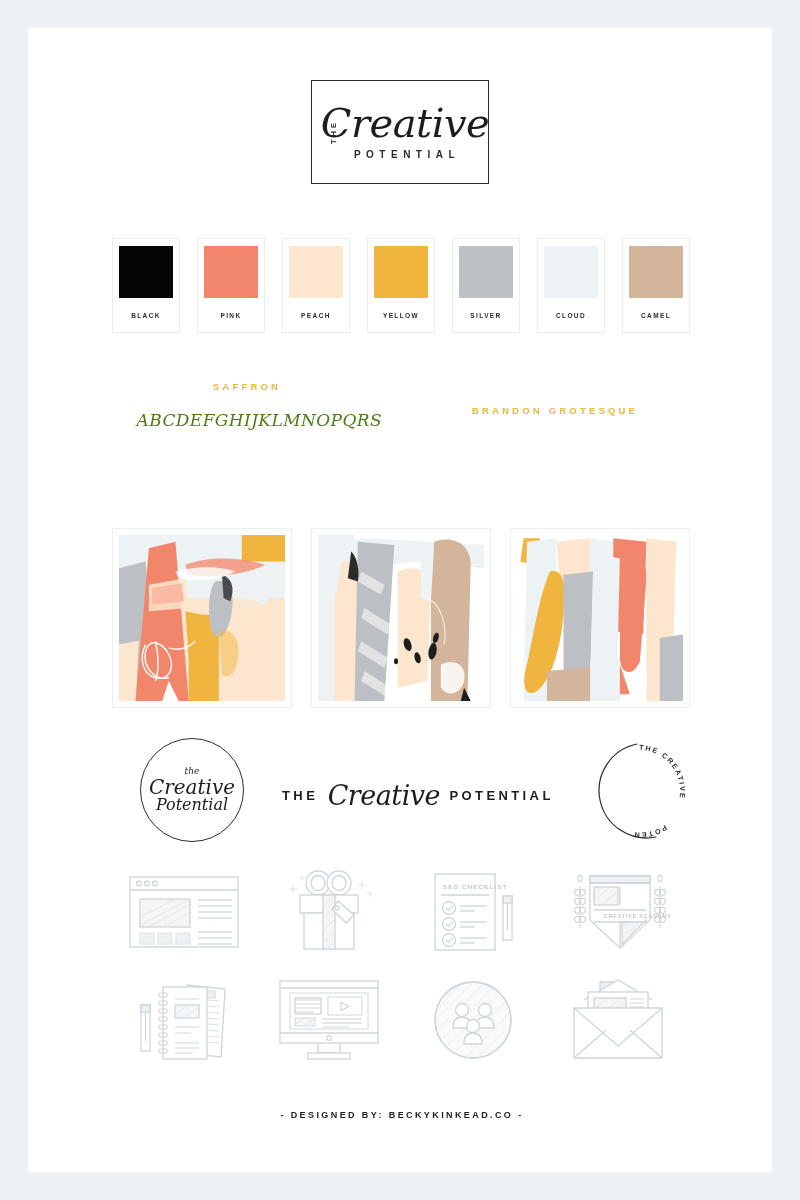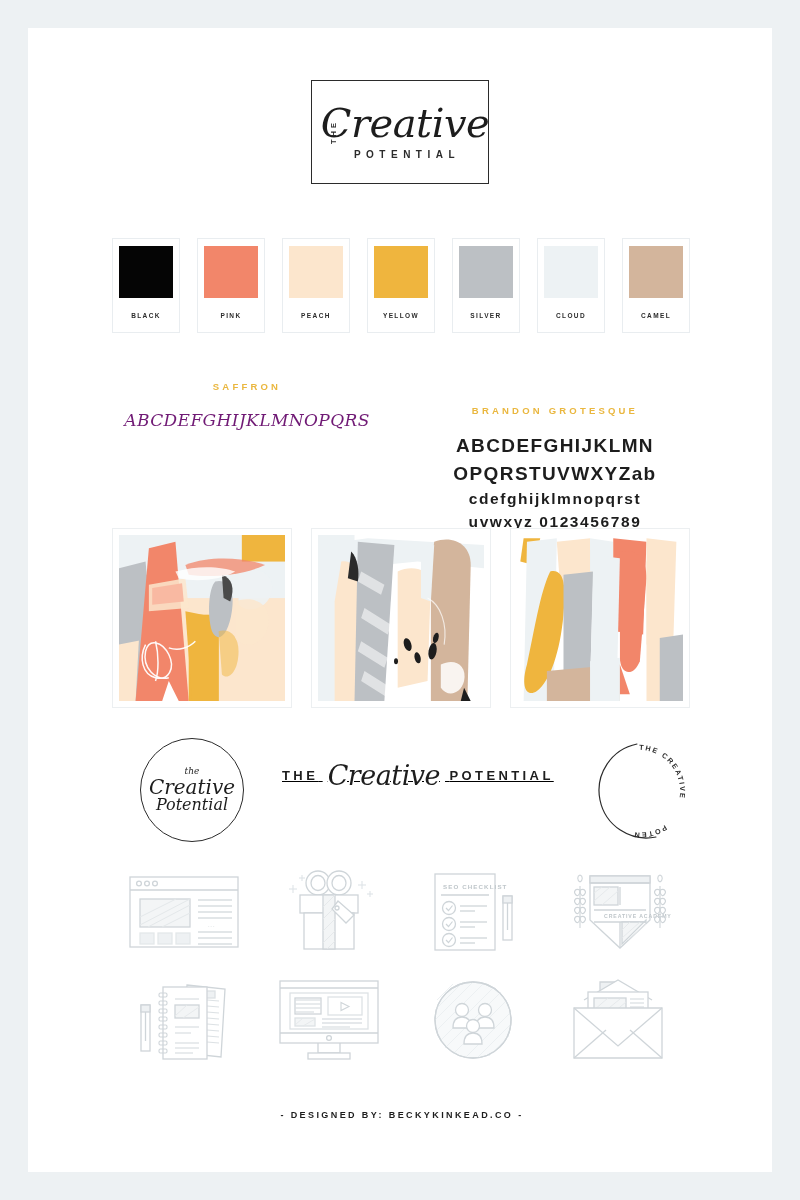--- a/index.html
+++ b/index.html
@@ -67,23 +67,23 @@
   .type-row { position: absolute; left: 84px; top: 345px; width: 578px; }
   .type-col { position: absolute; top: 8px; }
   .type-col.left  { left: 0px;   width: 270px; }
   .type-col.right { left: 308px; width: 270px; margin-top: 24px; }
   .type-name {
     font-size: 9.5px; letter-spacing: 3.2px; font-weight: 700;
     color: #eab73f; text-align: center; margin-bottom: 16px;
   }
   .script-specimen {
     font-family: "DejaVu Serif", serif;
-    font-style: italic; color: #701a75;
+    font-style: italic; color: #4d7c0f;
     font-size: 17px; line-height: 1.42; letter-spacing: 0.4px;
-    text-align: center;
+    text-align: right;
   }
   .sans-specimen {
     color: #1d1d1d; text-align: center;
     font-weight: 700; line-height: 1.48;
   }
   .sans-specimen .l1 { font-size: 19px; letter-spacing: 1.4px; }
   .sans-specimen .l2 { font-size: 19px; letter-spacing: 1.4px; }
   .sans-specimen .l3 { font-size: 15.5px; letter-spacing: 1.6px; }
   .sans-specimen .l4 { font-size: 15.5px; letter-spacing: 1.6px; }
 
@@ -108,22 +108,22 @@
   }
   .badge-script {
     font-family: "DejaVu Serif", serif; font-style: italic;
     color: #1d1d1d; text-align: center; line-height: 1.0;
   }
   .badge-script .t1 { font-size: 9px; display: block; margin-bottom: 1px; }
   .badge-script .t2 { font-size: 20px; display: block; }
   .badge-script .t3 { font-size: 16px; display: block; }
 
   .var-horizontal {
-    position: absolute; left: 170px; top: 22px; width: 270px;
-    text-align: center; white-space: nowrap; text-decoration: underline;
+    position: absolute; left: 170px; top: 42px; width: 270px;
+    text-align: center; white-space: nowrap;
   }
   .var-horizontal .pre, .var-horizontal .post {
     font-size: 13px; letter-spacing: 3.4px; font-weight: 700;
     color: #1d1d1d; vertical-align: middle;
   }
   .var-horizontal .mid {
     font-family: "DejaVu Serif", serif; font-style: italic;
     font-size: 27px; color: #1d1d1d; vertical-align: middle;
     margin: 0 5px; letter-spacing: -0.5px;
   }
@@ -198,26 +198,20 @@
 
     <div class="type-col left">
       <div class="type-name">SAFFRON</div>
       <div class="script-specimen">
         <div>ABCDEFGHIJKLMNOPQRS</div>
       </div>
     </div>
 
     <div class="type-col right">
       <div class="type-name">BRANDON GROTESQUE</div>
-      <div class="sans-specimen">
-        <div class="l1">ABCDEFGHIJKLMN</div>
-        <div class="l2">OPQRSTUVWXYZab</div>
-        <div class="l3">cdefghijklmnopqrst</div>
-        <div class="l4">uvwxyz 0123456789</div>
-      </div>
     </div>
   </div>
 
   <div class="art-row">
 
     <div class="art-tile">
       <svg viewBox="0 0 100 100" preserveAspectRatio="none">
         <rect x="0" y="0" width="100" height="100" fill="#fff"></rect>
         <rect x="0" y="0" width="100" height="40" fill="#EDF2F4"></rect>
         <rect x="0" y="38" width="100" height="62" fill="#FCE6CD"></rect>

